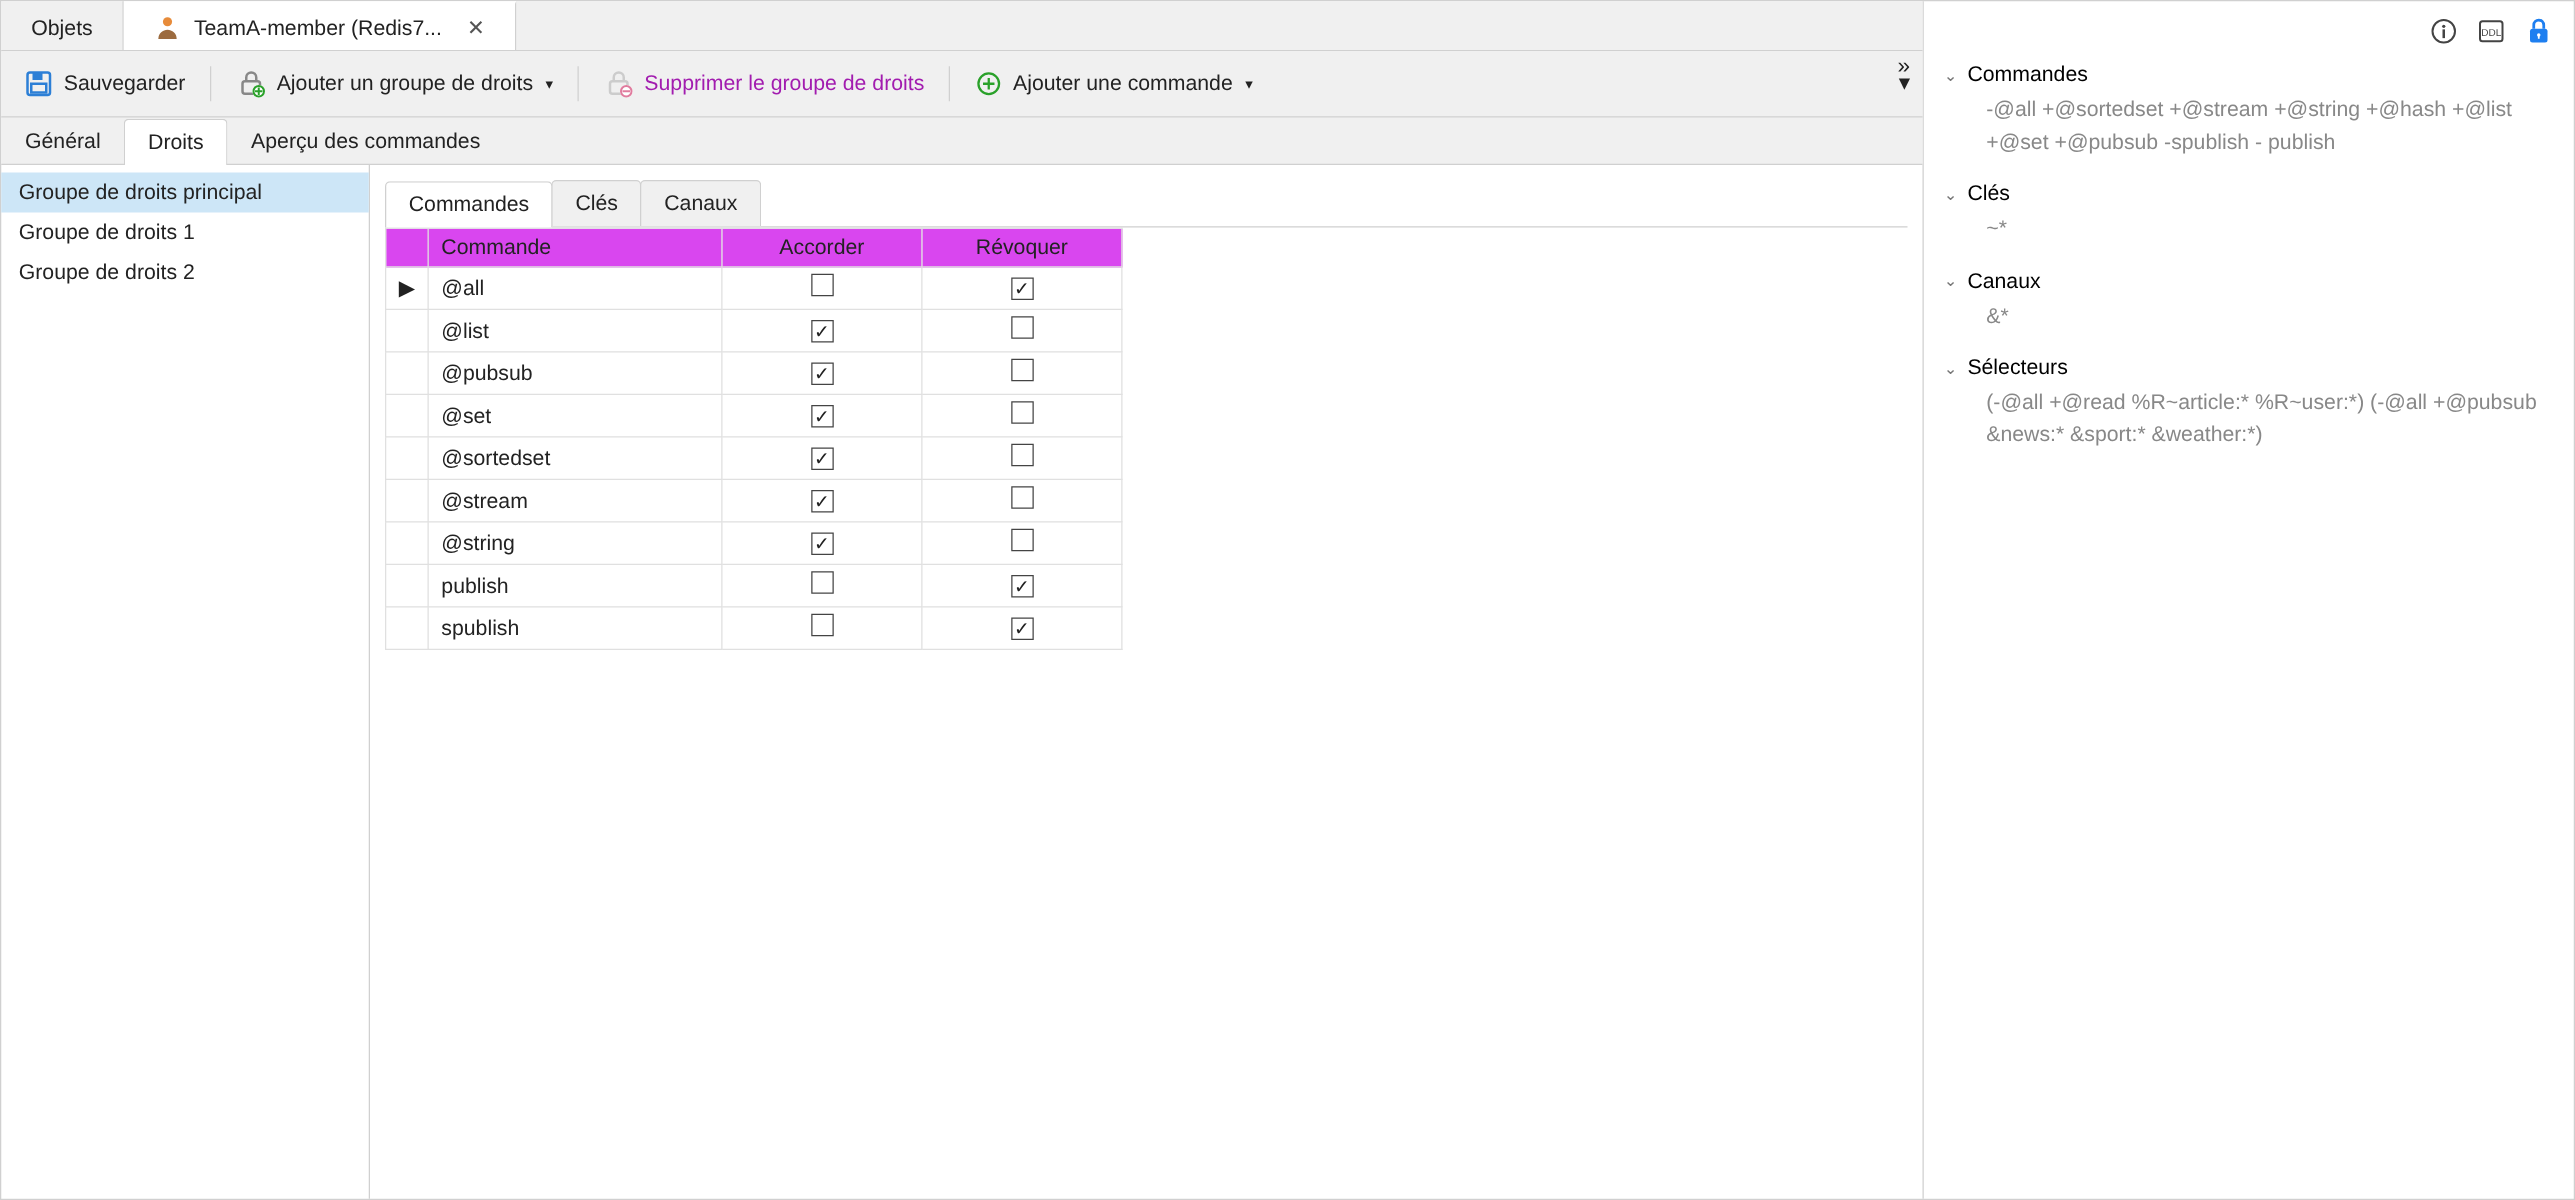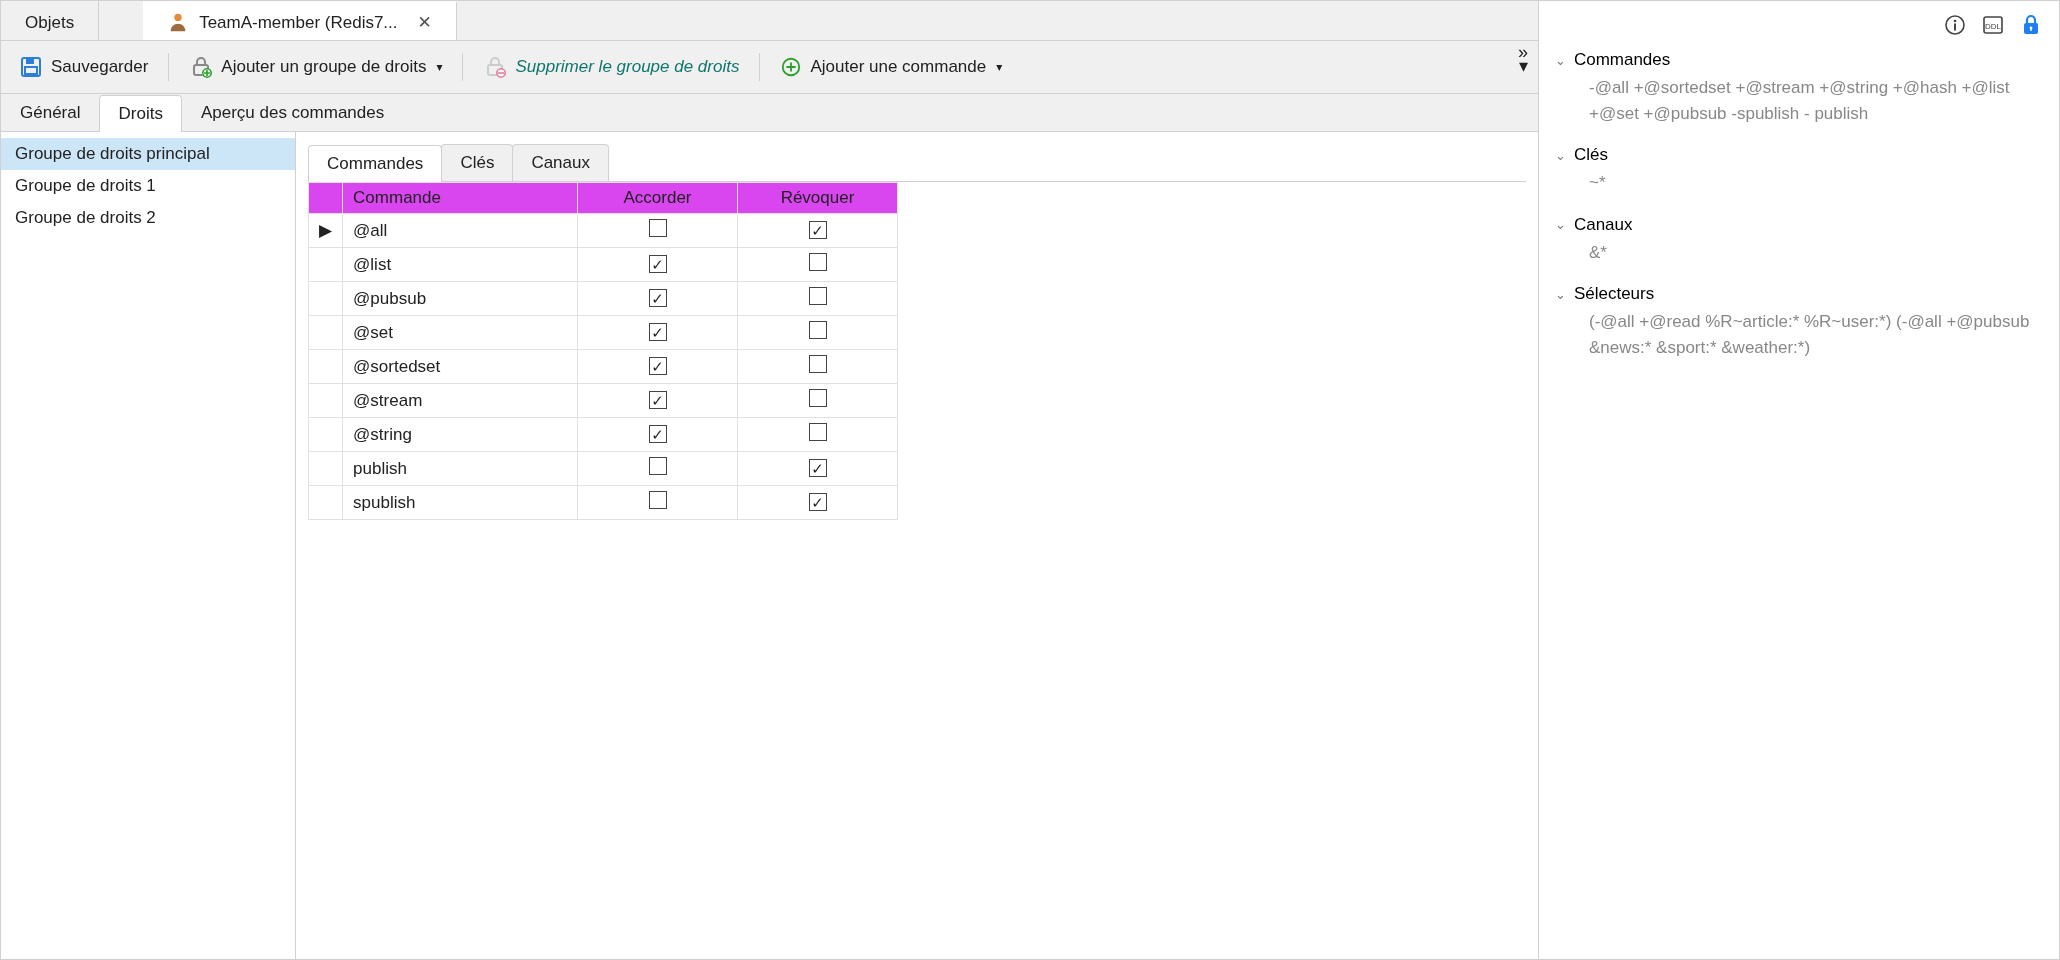--- a/index.html
+++ b/index.html
@@ -4,29 +4,29 @@
 <style>
   * { box-sizing: border-box; margin: 0; padding: 0; }
   body { font-family: -apple-system, "Segoe UI", Arial, sans-serif; font-size: 17px; color: #222; background: #fff; width: 2060px; height: 960px; overflow: hidden; }
 
   .app { display: flex; width: 100%; height: 100%; border: 1px solid #d0d0d0; }
   .main { flex: 1; display: flex; flex-direction: column; border-right: 1px solid #d0d0d0; }
   .rside { width: 520px; display: flex; flex-direction: column; }
 
   .file-tabs { display: flex; background: #f0f0f0; border-bottom: 1px solid #d0d0d0; align-items: stretch; height: 40px; }
   .file-tab { padding: 7px 24px; display: flex; align-items: flex-end; gap: 10px; border-right: 1px solid #d0d0d0; cursor: default; }
-  .file-tab.active { background: #fff; border-top: 2px solid transparent; margin-left: 44px; }
+  .file-tab.active { background: #fff; border-top: 2px solid transparent; }
   .file-tab .close { margin-left: 10px; color: #555; }
 
   .user-icon { width: 22px; height: 22px; }
   .user-icon svg { width: 100%; height: 100%; display:block; }
 
   .toolbar { display: flex; align-items: center; gap: 10px; padding: 10px 10px; background: #f0f0f0; border-bottom: 1px solid #d0d0d0; position: relative; }
   .tbtn { display: inline-flex; align-items: center; gap: 8px; padding: 4px 8px; border-radius: 3px; cursor: default; }
-  .tbtn.disabled { color: #0f766e; font-style: italic; }
+  .tbtn.disabled { color: #a21caf; }
   .tbtn .caret { font-size: 12px; color: #222; margin-left: 2px; }
   .tspacer { width: 1px; height: 28px; background: #d0d0d0; margin: 0 2px; }
   .overflow { position: absolute; right: 10px; top: 4px; font-size: 18px; text-align: right; line-height: 14px; }
 
   .subtabs { display: flex; background: #f0f0f0; border-bottom: 1px solid #d0d0d0; }
   .subtab { padding: 8px 18px; border: 1px solid transparent; border-bottom: none; cursor: default; }
   .subtab.active { background: #fff; border-color: #d0d0d0; border-top-left-radius: 4px; border-top-right-radius: 4px; position: relative; top: 1px; }
 
   .content { flex: 1; display: flex; }
   .groups { width: 295px; border-right: 1px solid #d0d0d0; padding-top: 6px; }

